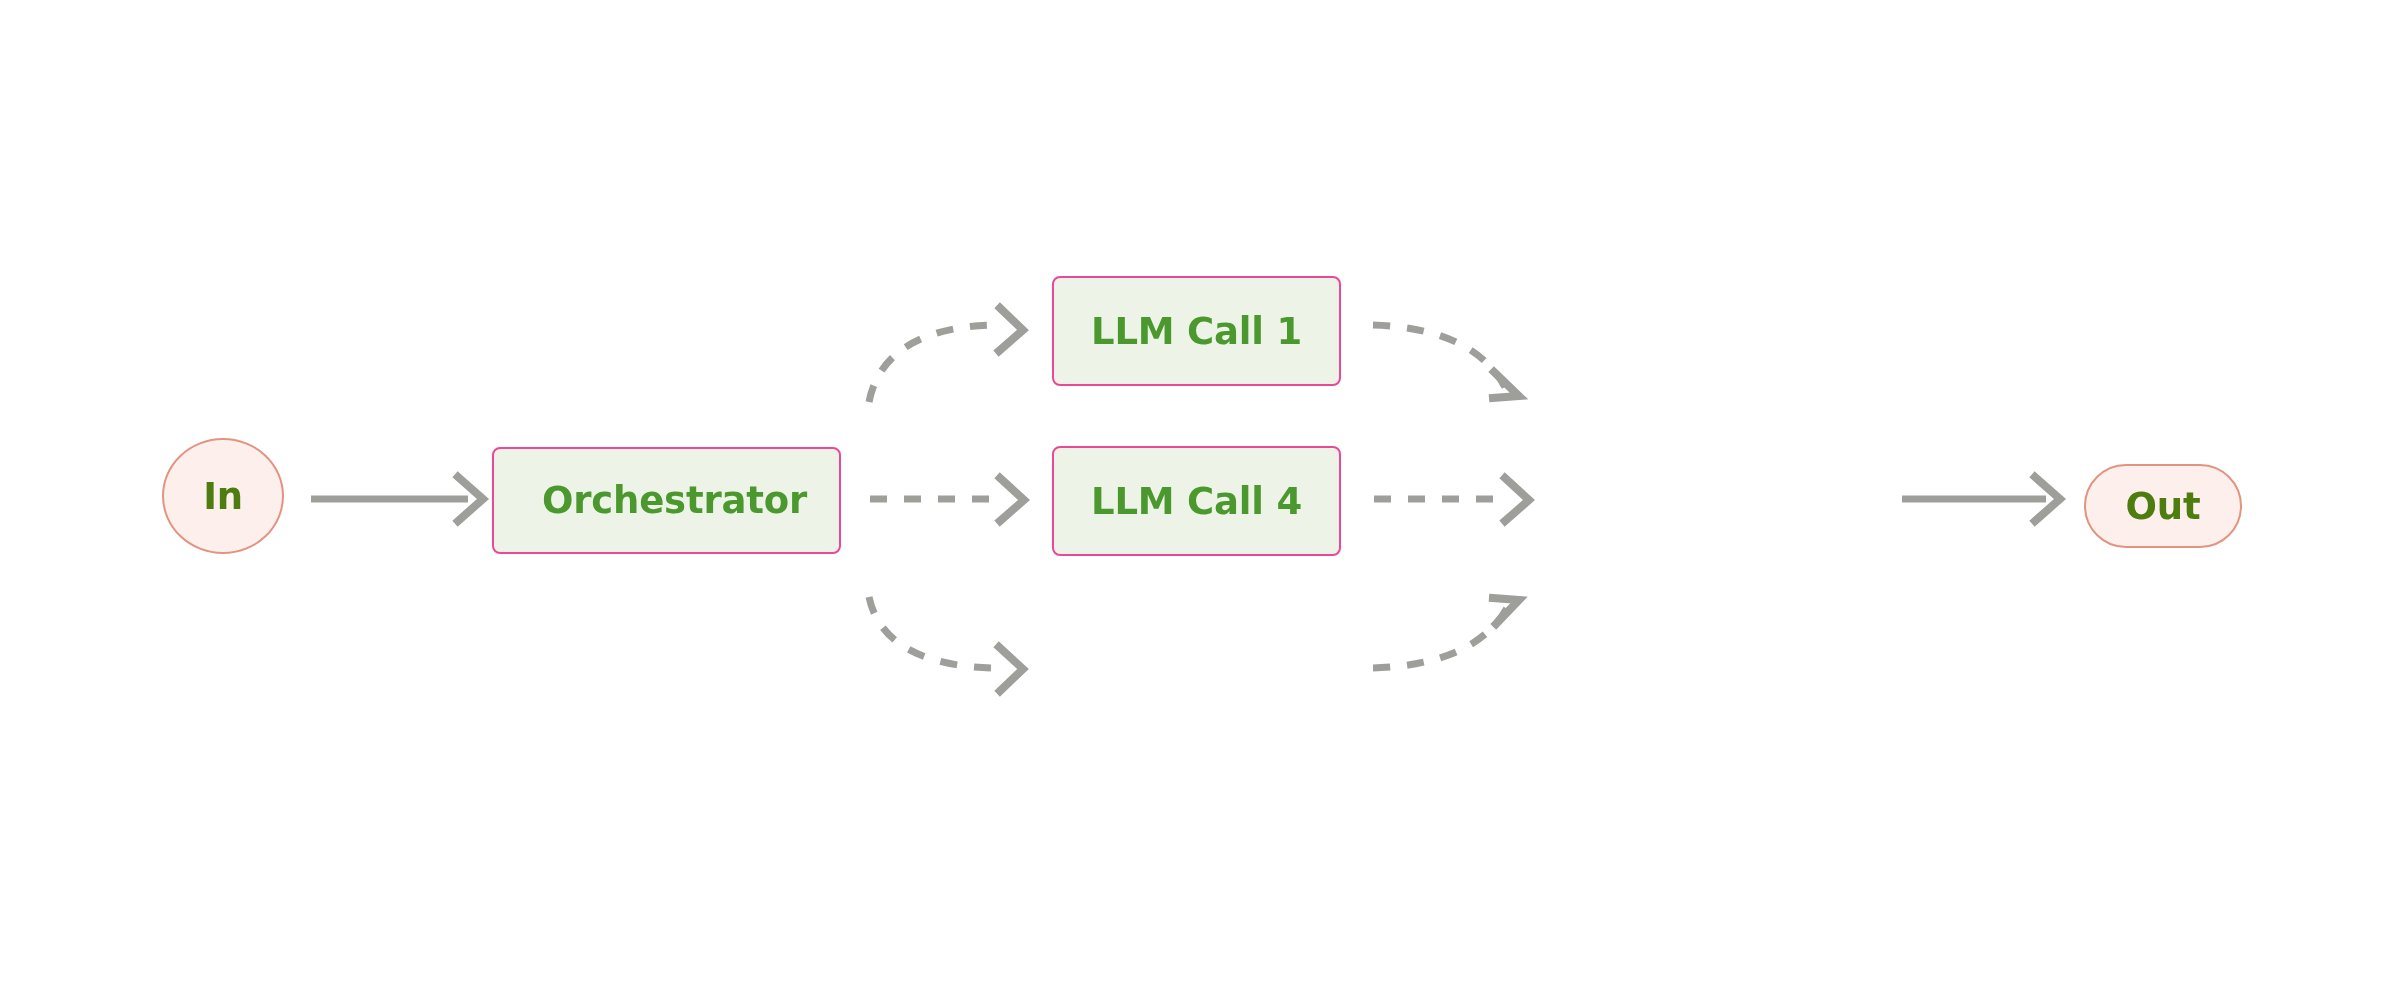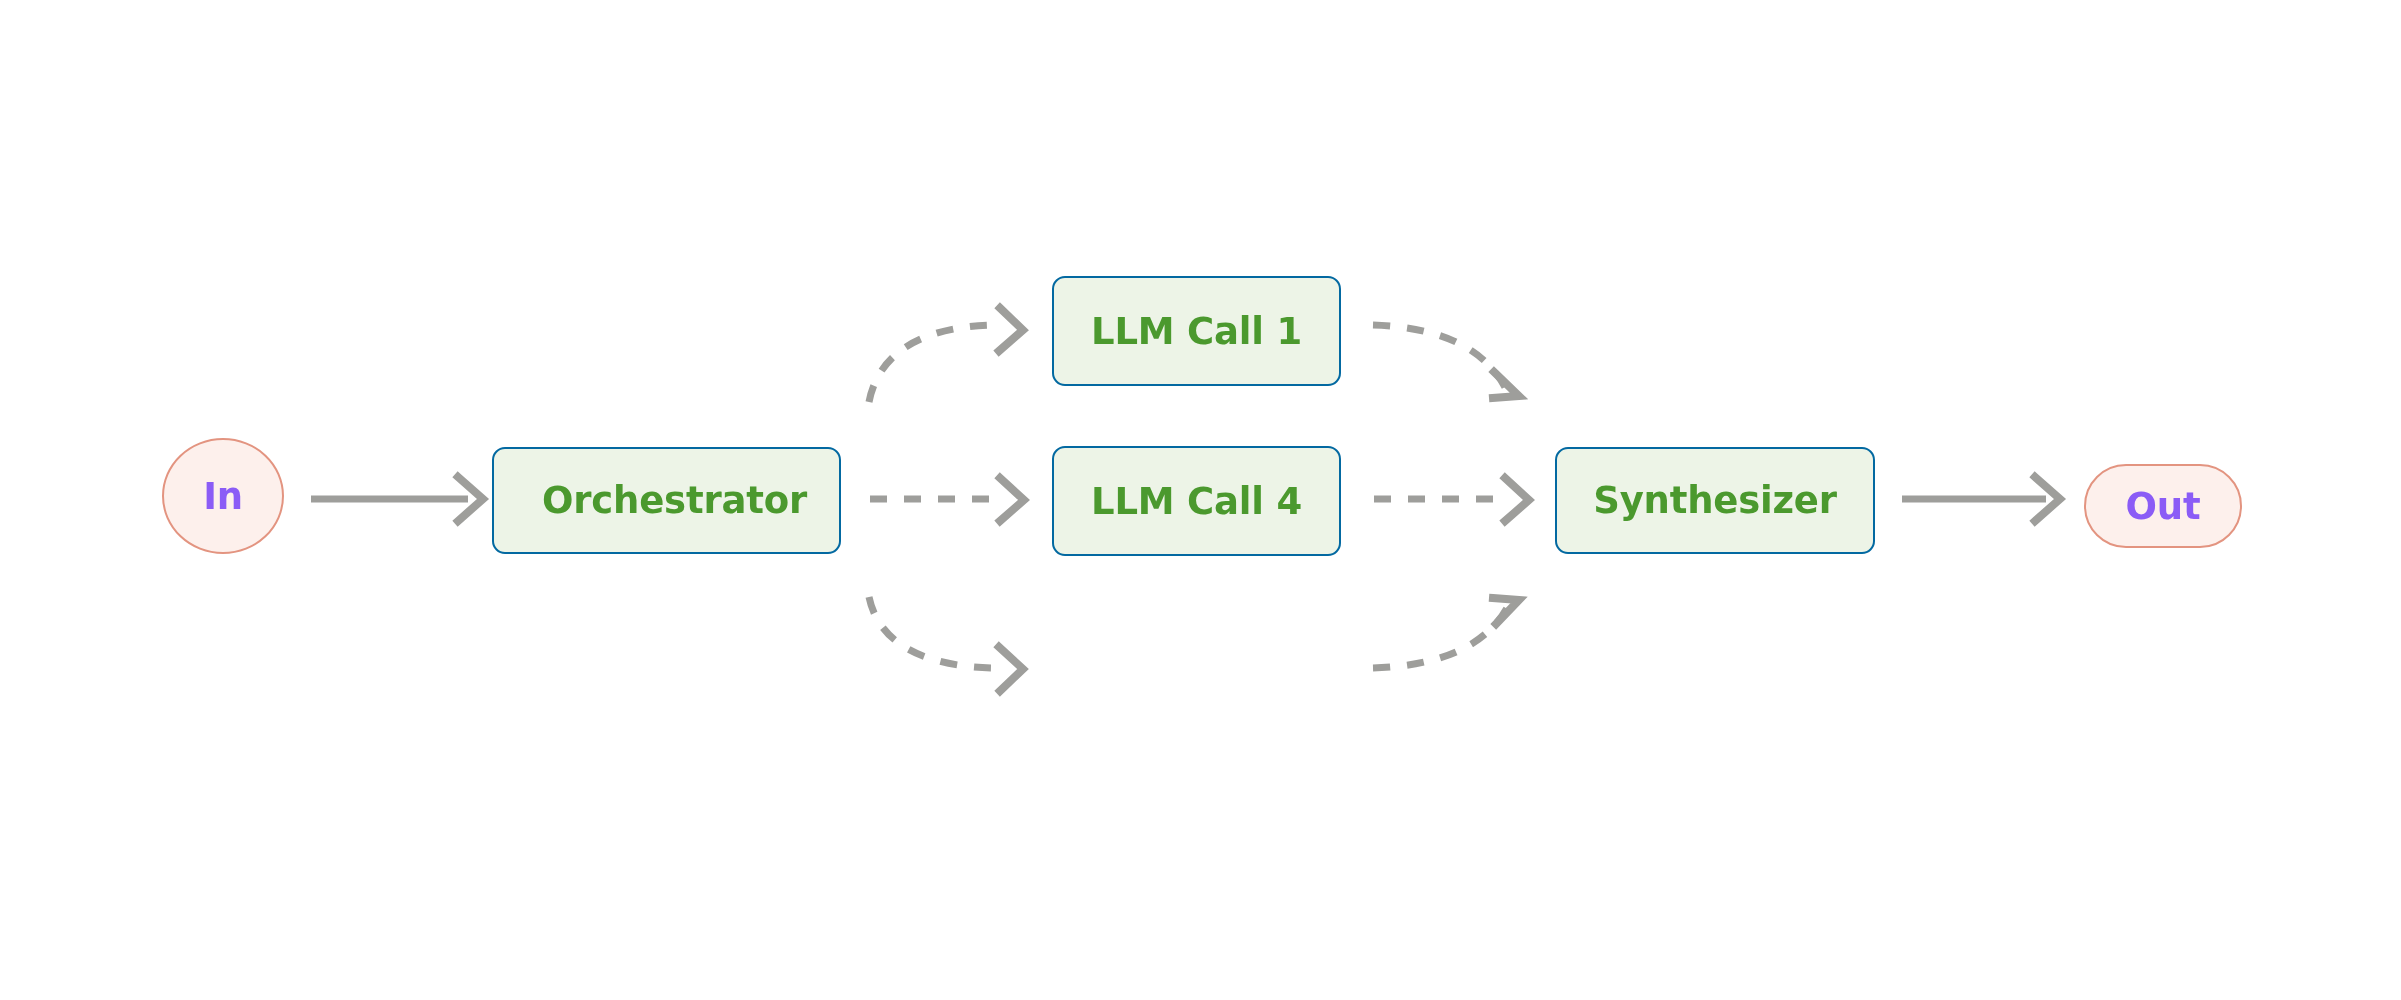--- a/index.html
+++ b/index.html
@@ -44,43 +44,43 @@
     letter-spacing: -0.2px;
     line-height: 1;
   }
 
   
   .node-terminal {
     background: #fdf0ec;
     border: 2px solid #e39480;
   }
   .node-terminal .node-label {
-    color: #8b5cf6;
+    color: #4d7c0f;
     font-size: 37px;
   }
   #node-in {
     left: 162px;
     top: 438px;
     width: 122px;
     height: 116px;
     border-radius: 50%;
   }
   #node-out {
     left: 2084px;
     top: 464px;
     width: 158px;
     height: 84px;
     border-radius: 52px;
   }
 
   
   .node-process {
     background: #edf4e7;
-    border: 2px solid #0369a1;
-    border-radius: 13px;
+    border: 2px solid #ec4899;
+    border-radius: 8px;
   }
   .node-process .node-label {
     color: #4b992e;
     font-size: 37px;
   }
   #node-orchestrator {
     left: 492px;
     top: 447px;
     width: 349px;
     height: 107px;
@@ -190,21 +190,18 @@
 
   <div class="node node-process" id="node-llm-1">
     <span class="node-label">LLM Call 1</span>
   </div>
 
   <div class="node node-process" id="node-llm-2">
     <span class="node-label">LLM Call 4</span>
   </div>
 
 
-  <div class="node node-process" id="node-synthesizer">
-    <span class="node-label">Synthesizer</span>
-  </div>
 
   <div class="node node-terminal" id="node-out">
     <span class="node-label">Out</span>
   </div>
 
 </div>
 
 </body></html>

